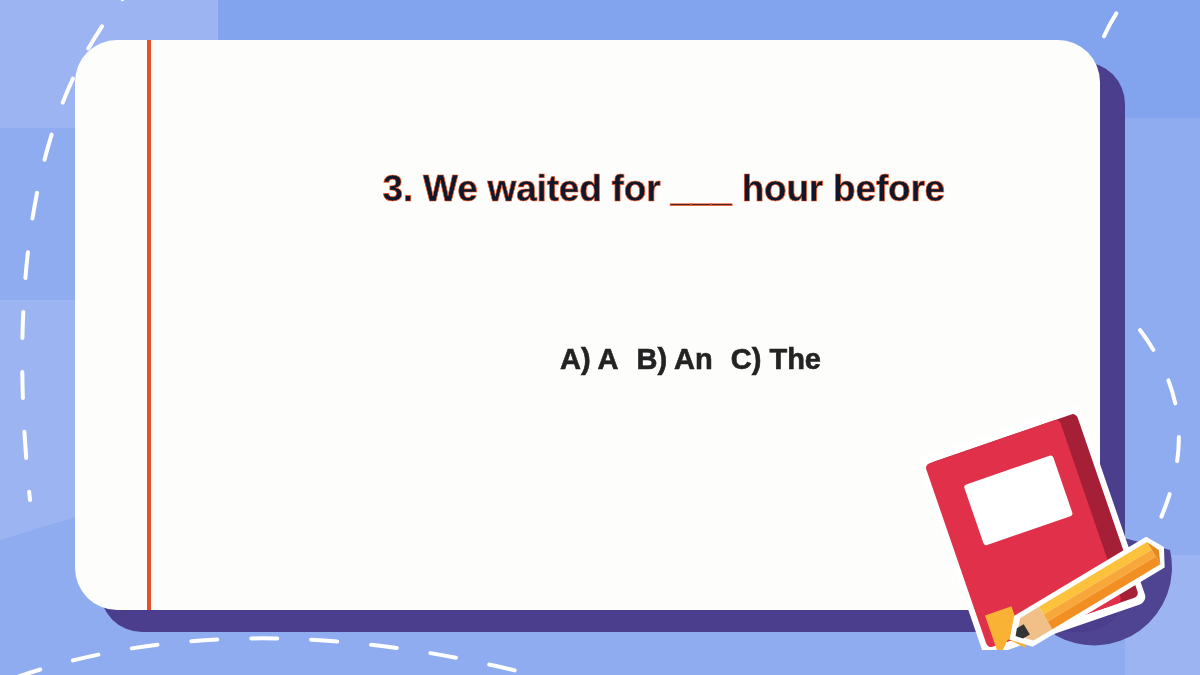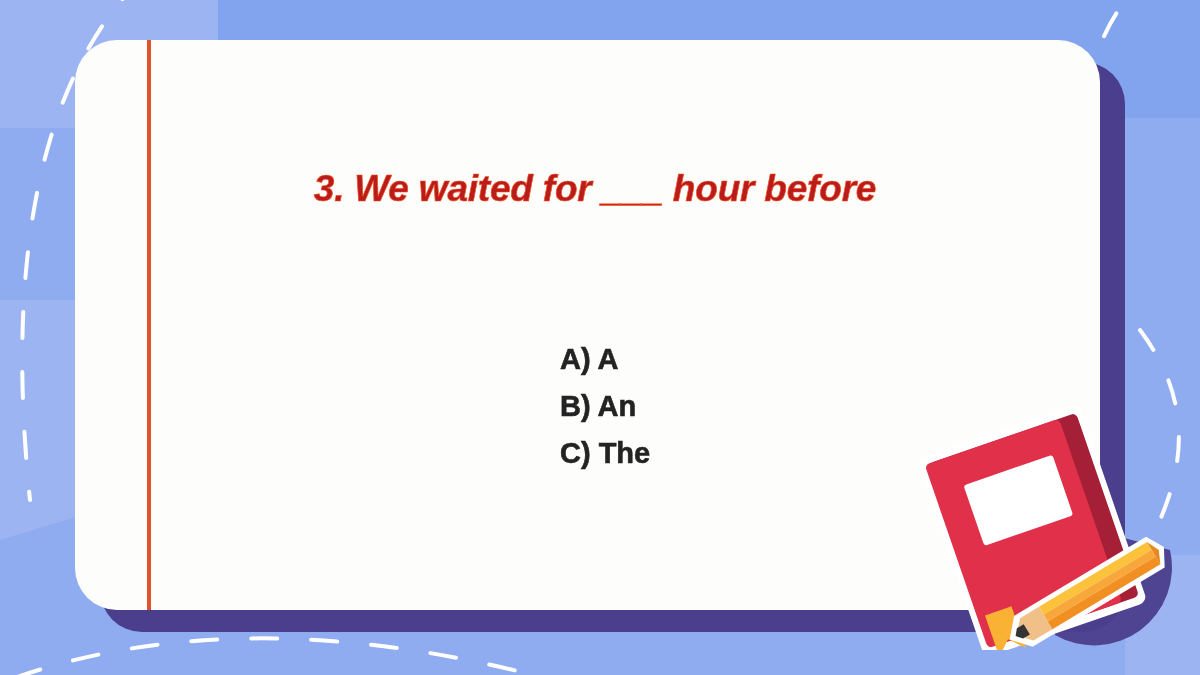--- a/index.html
+++ b/index.html
@@ -54,34 +54,33 @@
     position:absolute; left:72px; top:0; width:4px; height:570px;
     background:#e2522b;
   }
 
   
   .content {
     position:absolute; left:0; top:0; width:1025px; height:570px;
   }
   .question {
     position:absolute; left:170px; top:120px; width:700px;
-    text-align:center;
-    color:#b91c1c;
+    text-align:right;
+    color:#0f172a;
     font-size:37px;
     line-height:1.58;
     font-weight:bold;
     letter-spacing:-0.2px;
-    font-style:italic;
     -webkit-text-stroke:0.7px #f4511e;
   }
   .q-line { display:block; white-space:pre; }
 
   .options {
     position:absolute; left:485px; top:305px;
-    display:flex; flex-direction:column; gap:18px;
+    display:flex; flex-direction:row; gap:18px;
   }
   .option {
     color:#232323;
     font-size:29px;
     font-weight:bold;
     line-height:1;
     white-space:pre;
     -webkit-text-stroke:0.6px #232323;
   }
 

